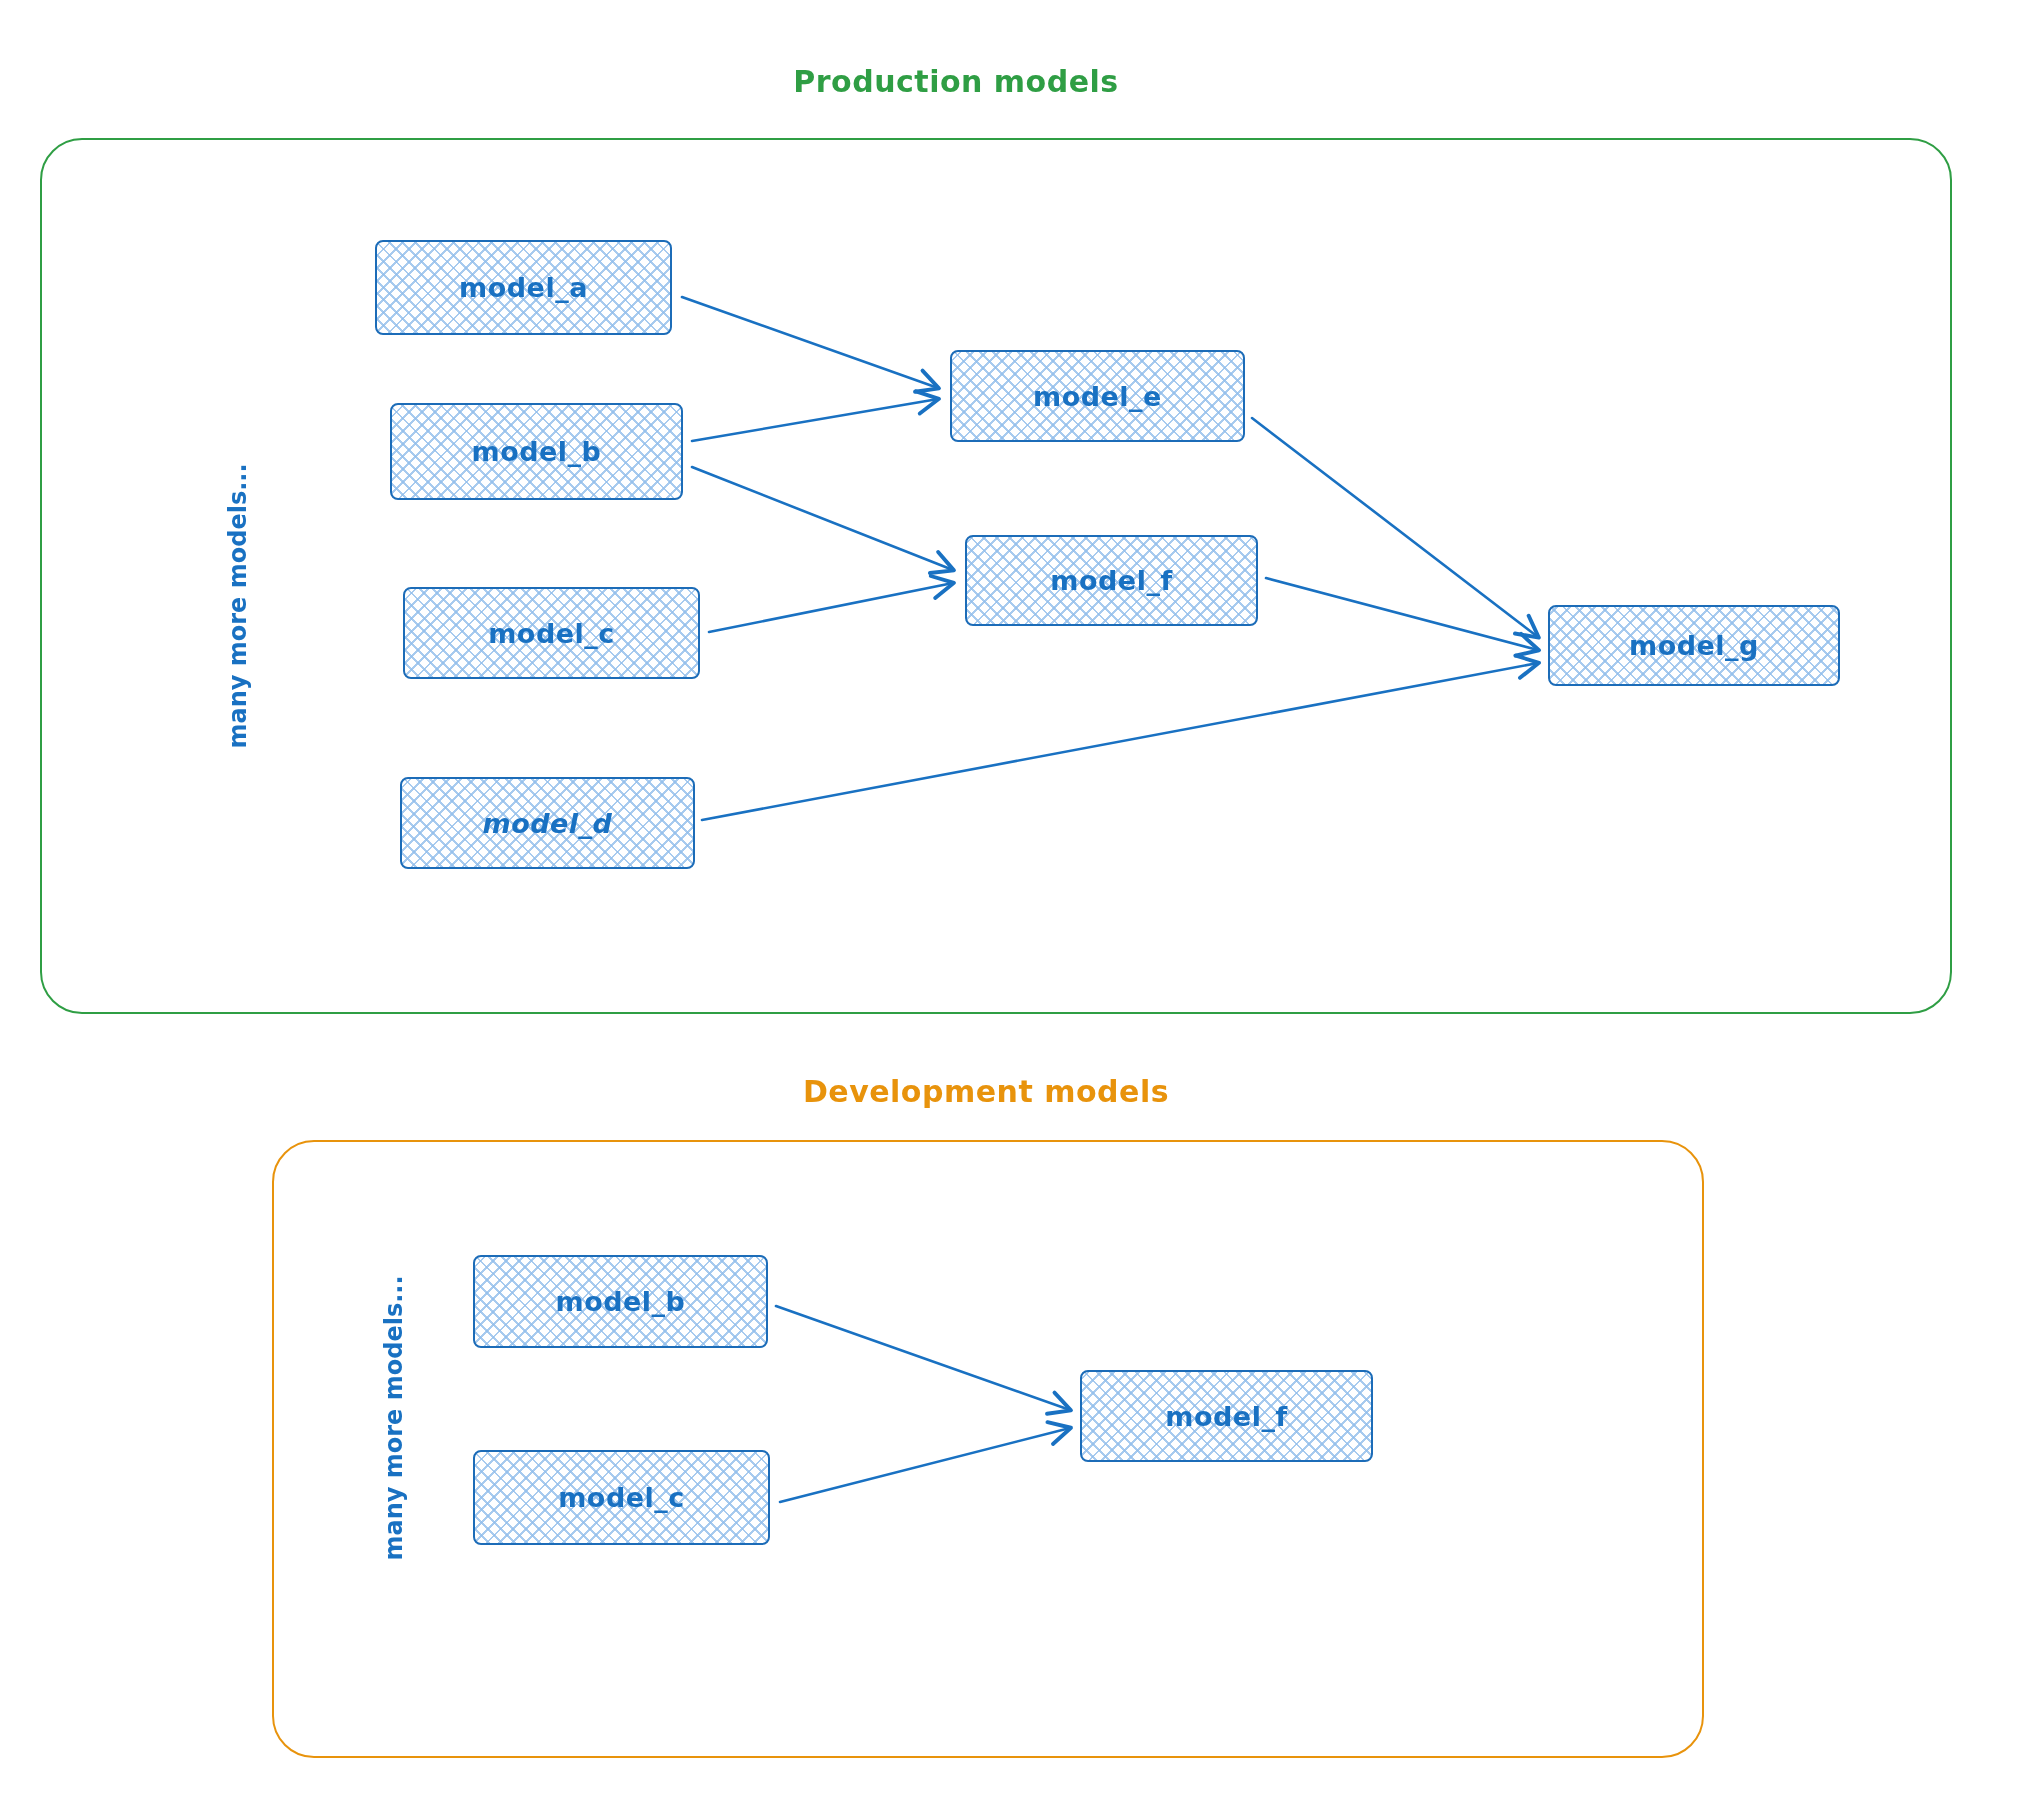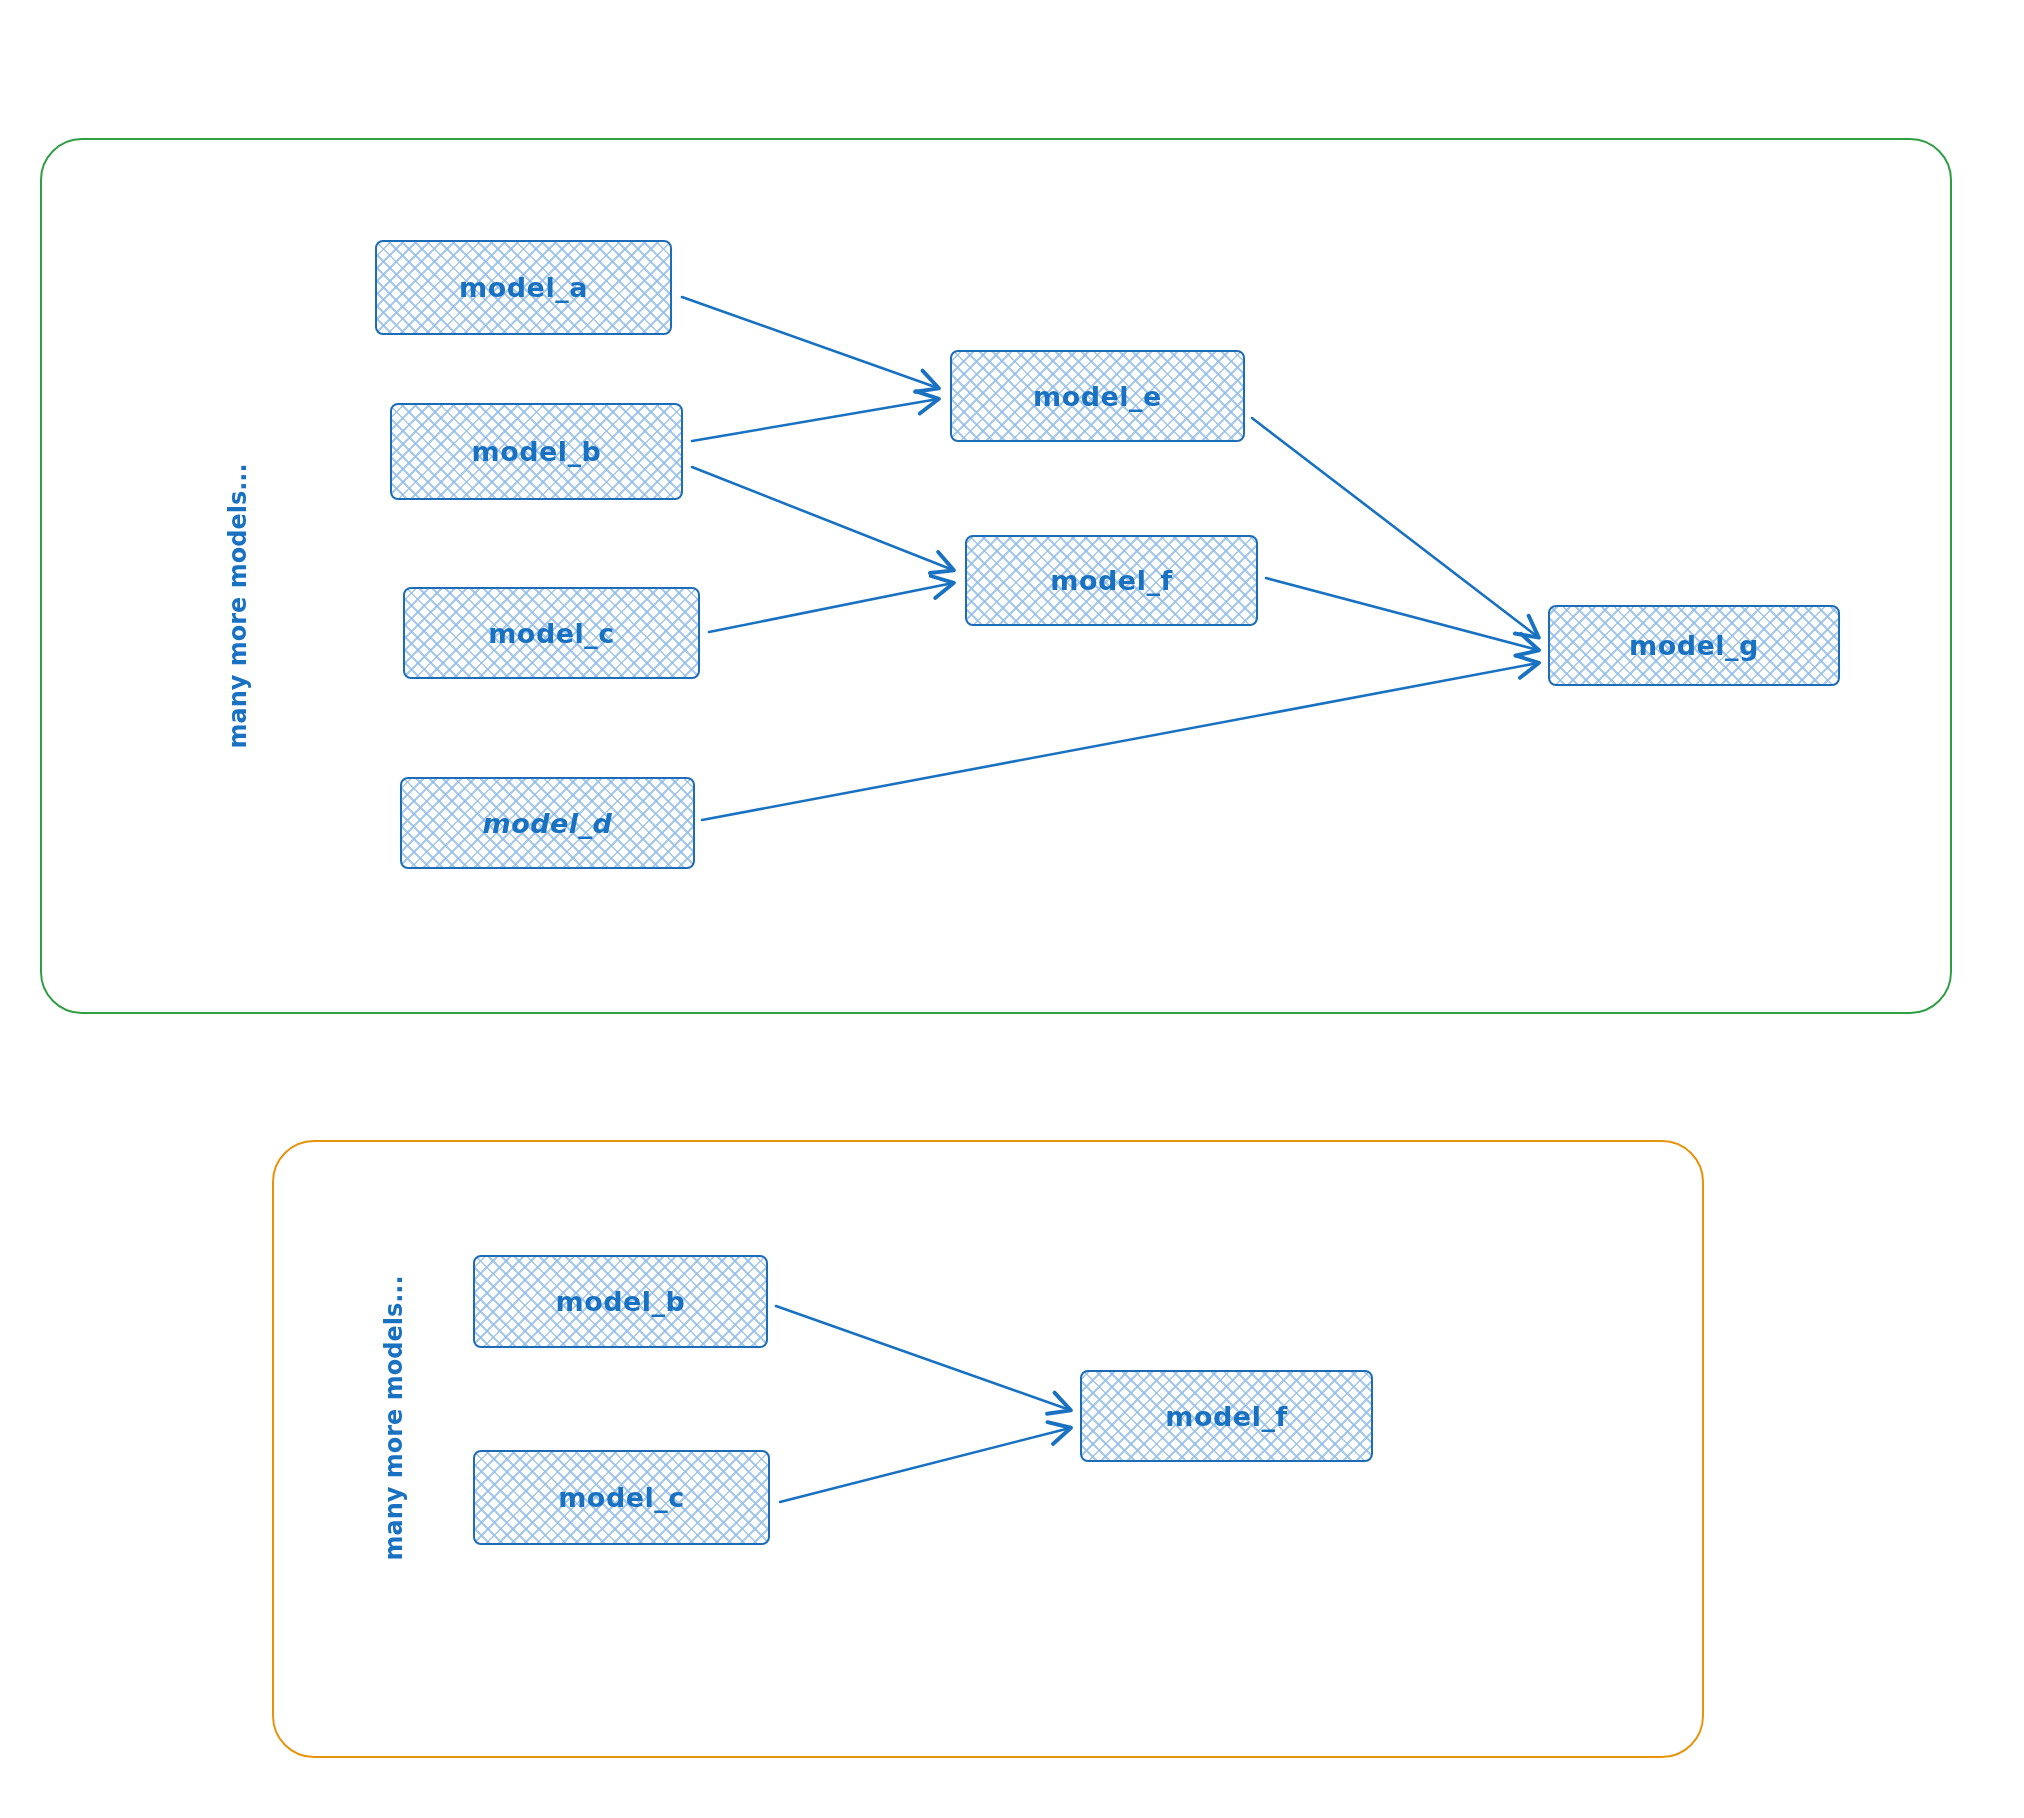--- a/index.html
+++ b/index.html
@@ -80,20 +80,21 @@
     stroke:#1971c2;
     stroke-width:2.6;
     stroke-linecap:round;
   }
 </style>
 </head>
 <body>
 
 <div class="page">
 
+  <div class="section-title title-production">Production models</div>
 
   <div class="container-box container-production"></div>
 
   <div class="side-label side-prod">many more models...</div>
 
   <div class="node n-a">
     <span>model_a</span>
   </div>
   <div class="node n-b">
     <span>model_b</span>
@@ -107,20 +108,21 @@
   <div class="node n-e">
     <span>model_e</span>
   </div>
   <div class="node n-f">
     <span>model_f</span>
   </div>
   <div class="node n-g">
     <span>model_g</span>
   </div>
 
+  <div class="section-title title-development">Development models</div>
 
   <div class="container-box container-development"></div>
 
   <div class="side-label side-dev">many more models...</div>
 
   <div class="node n-db">
     <span>model_b</span>
   </div>
   <div class="node n-dc">
     <span>model_c</span>

